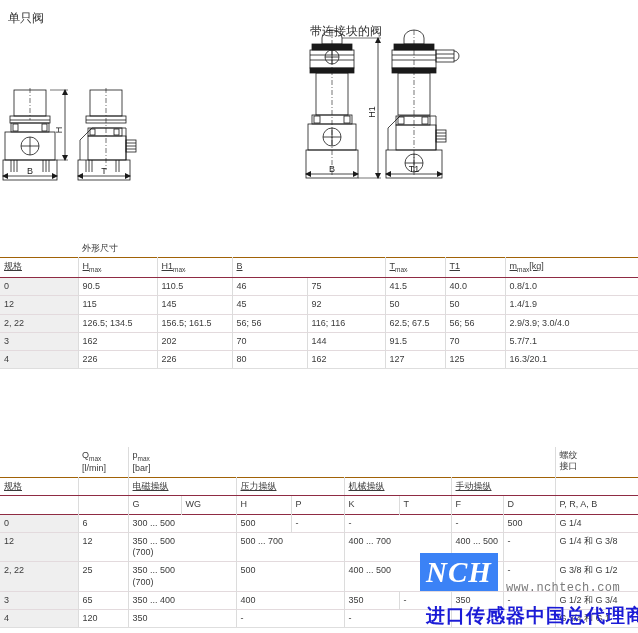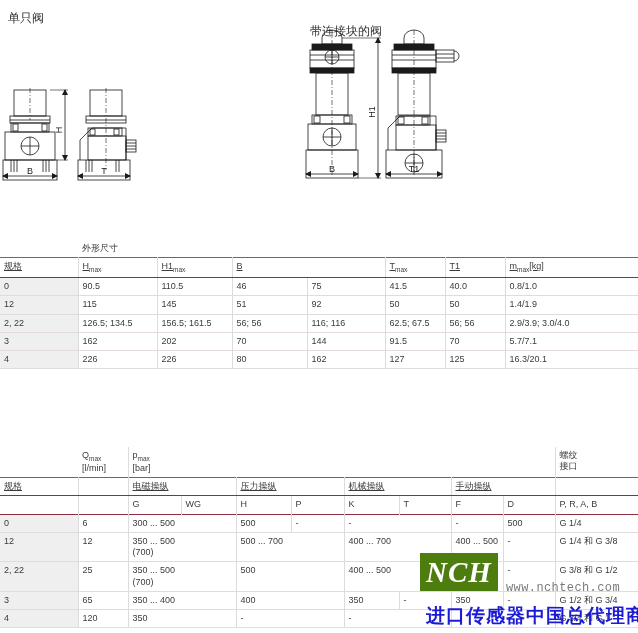--- a/index.html
+++ b/index.html
@@ -65,21 +65,21 @@
   
   #watermark {
     position: absolute;
     left: 418px; top: 545px;
     width: 220px; height: 86px;
     pointer-events: none;
   }
   #wm-nch-box {
     position: absolute; left: 2px; top: 8px;
     width: 78px; height: 38px;
-    background: #4d7c0f;
+    background: #3b82f6;
     color: #ffffff;
     font-family: "Liberation Serif", serif;
     font-weight: bold; font-style: italic;
     font-size: 29px;
     text-align: center; line-height: 38px;
     letter-spacing: 1px;
   }
   #wm-cn {
     position: absolute; left: 88px; top: 2px;
     font-family: "DejaVu Sans", sans-serif;
@@ -315,21 +315,21 @@
         <td>46</td>
         <td>75</td>
         <td>41.5</td>
         <td>40.0</td>
         <td>0.8/1.0</td>
       </tr>
       <tr class="row-body">
         <td class="spec-col">12</td>
         <td>115</td>
         <td>145</td>
-        <td>51</td>
+        <td>45</td>
         <td>92</td>
         <td>50</td>
         <td>50</td>
         <td>1.4/1.9</td>
       </tr>
       <tr class="row-body">
         <td class="spec-col">2, 22</td>
         <td>126.5; 134.5</td>
         <td>156.5; 161.5</td>
         <td>56; 56</td>

